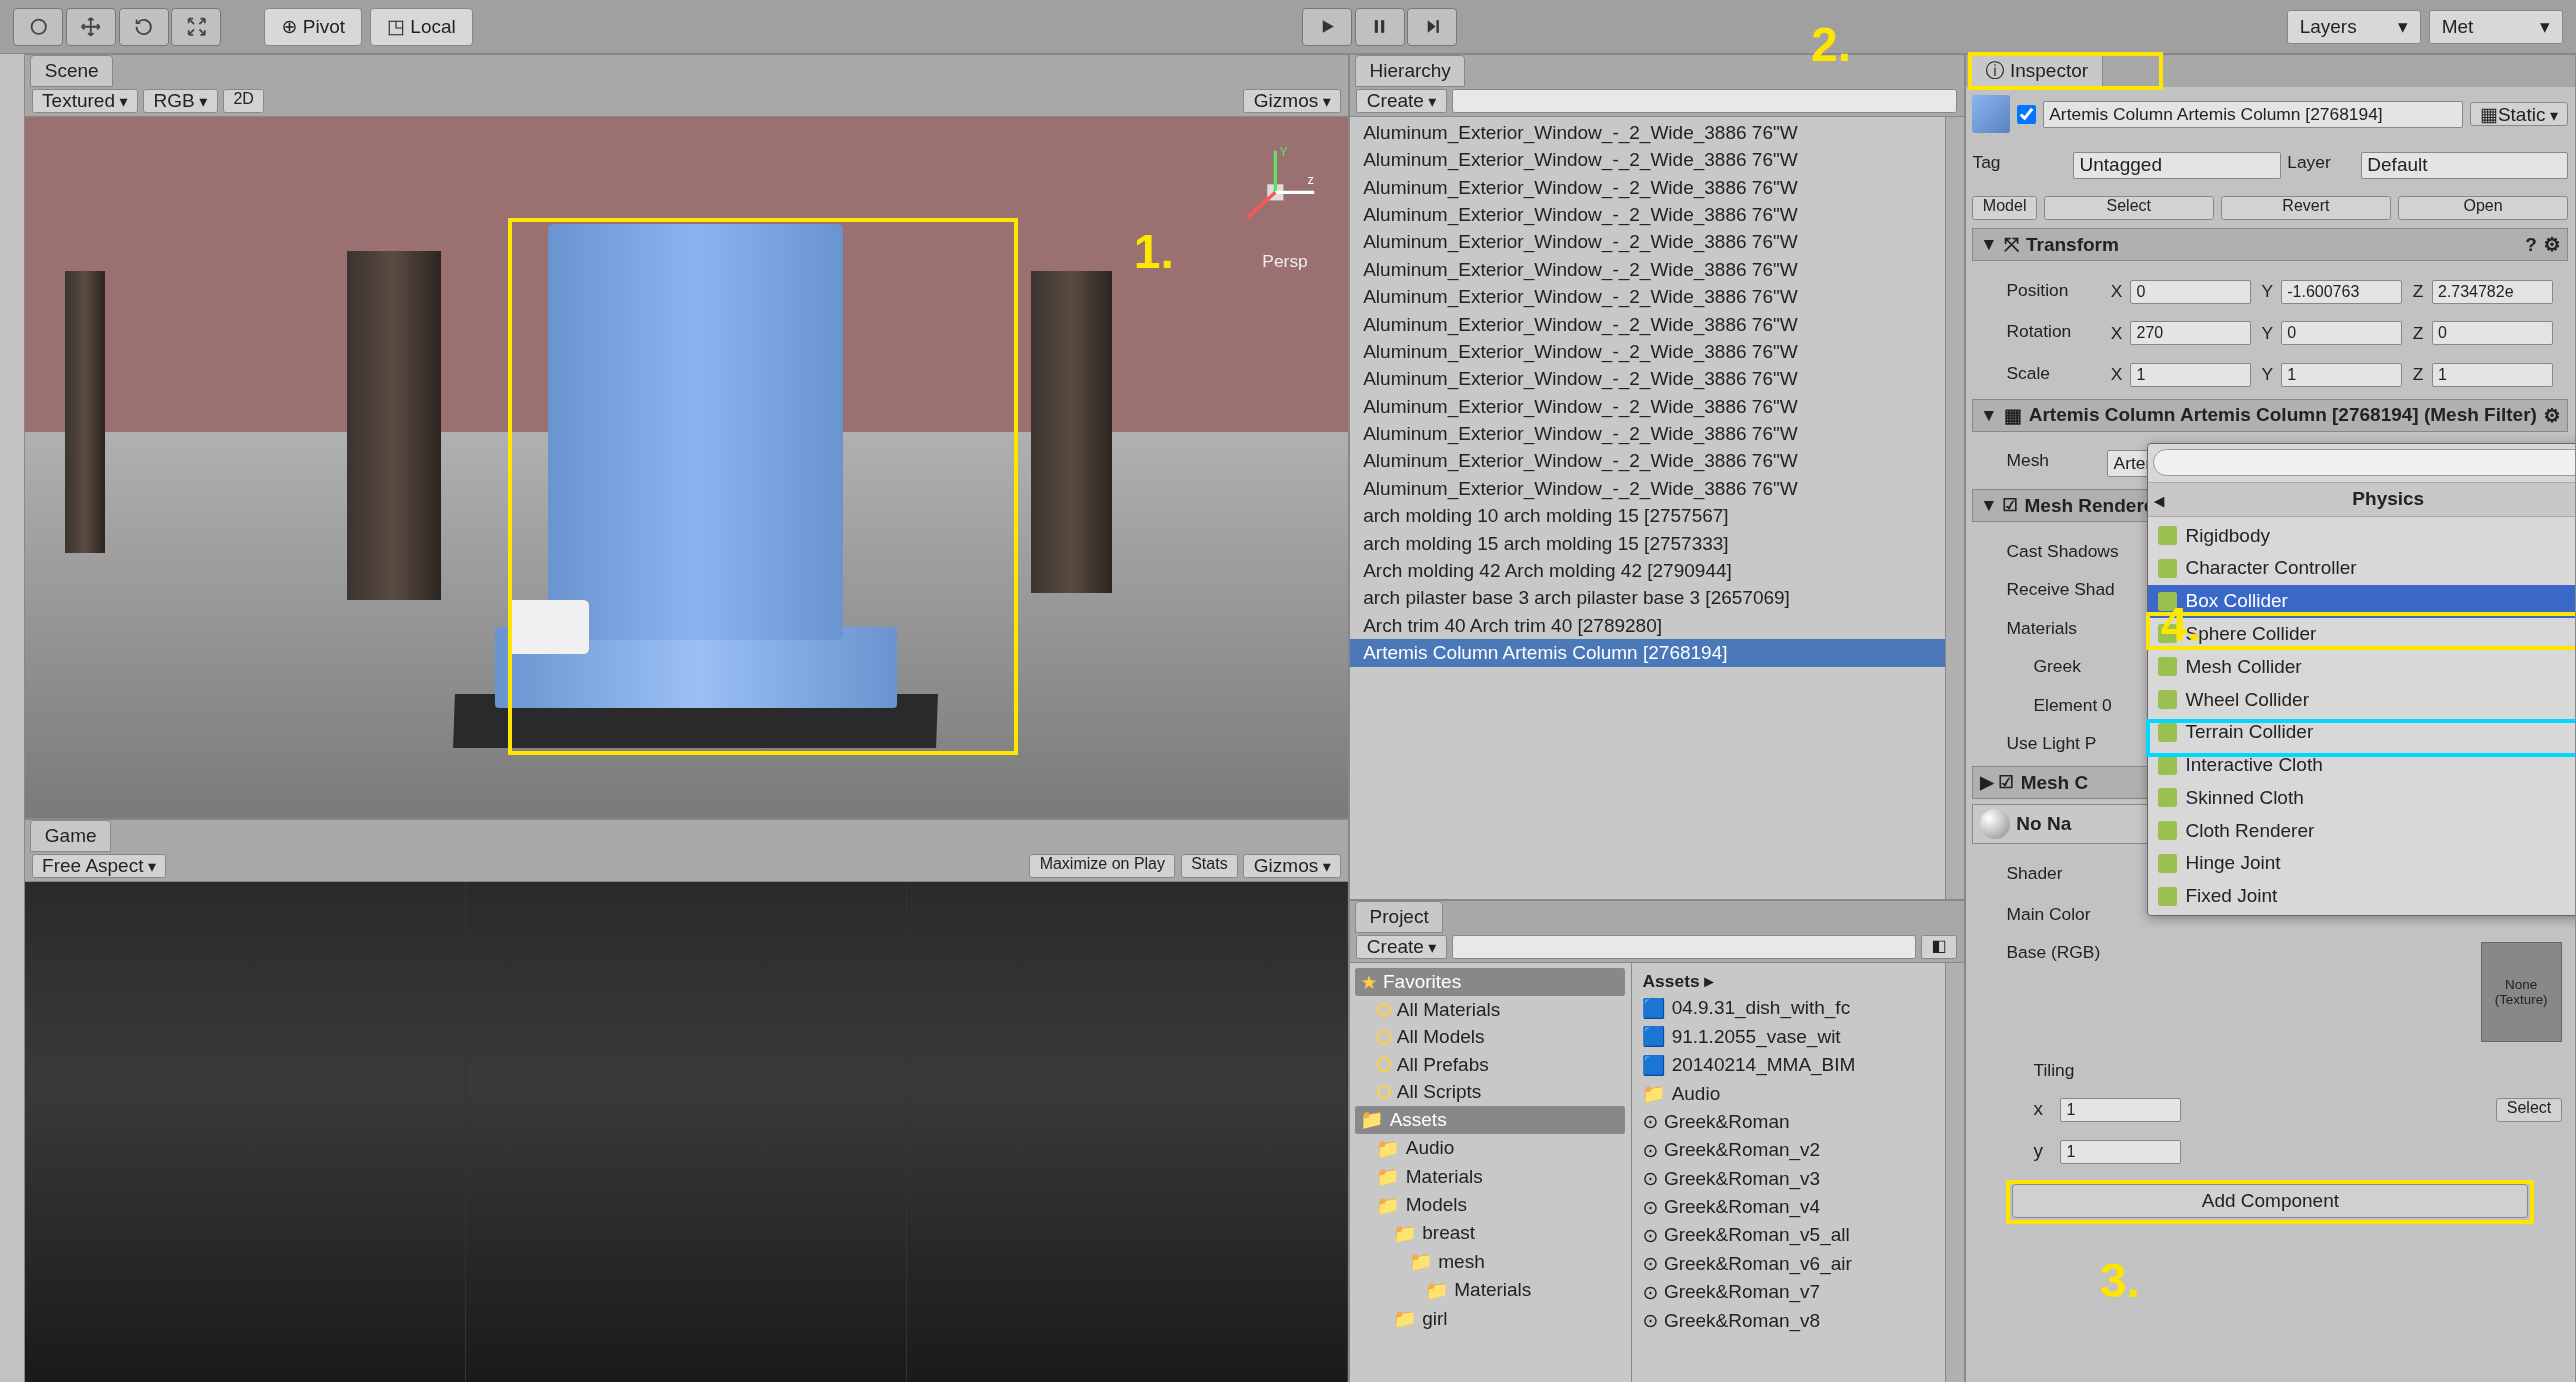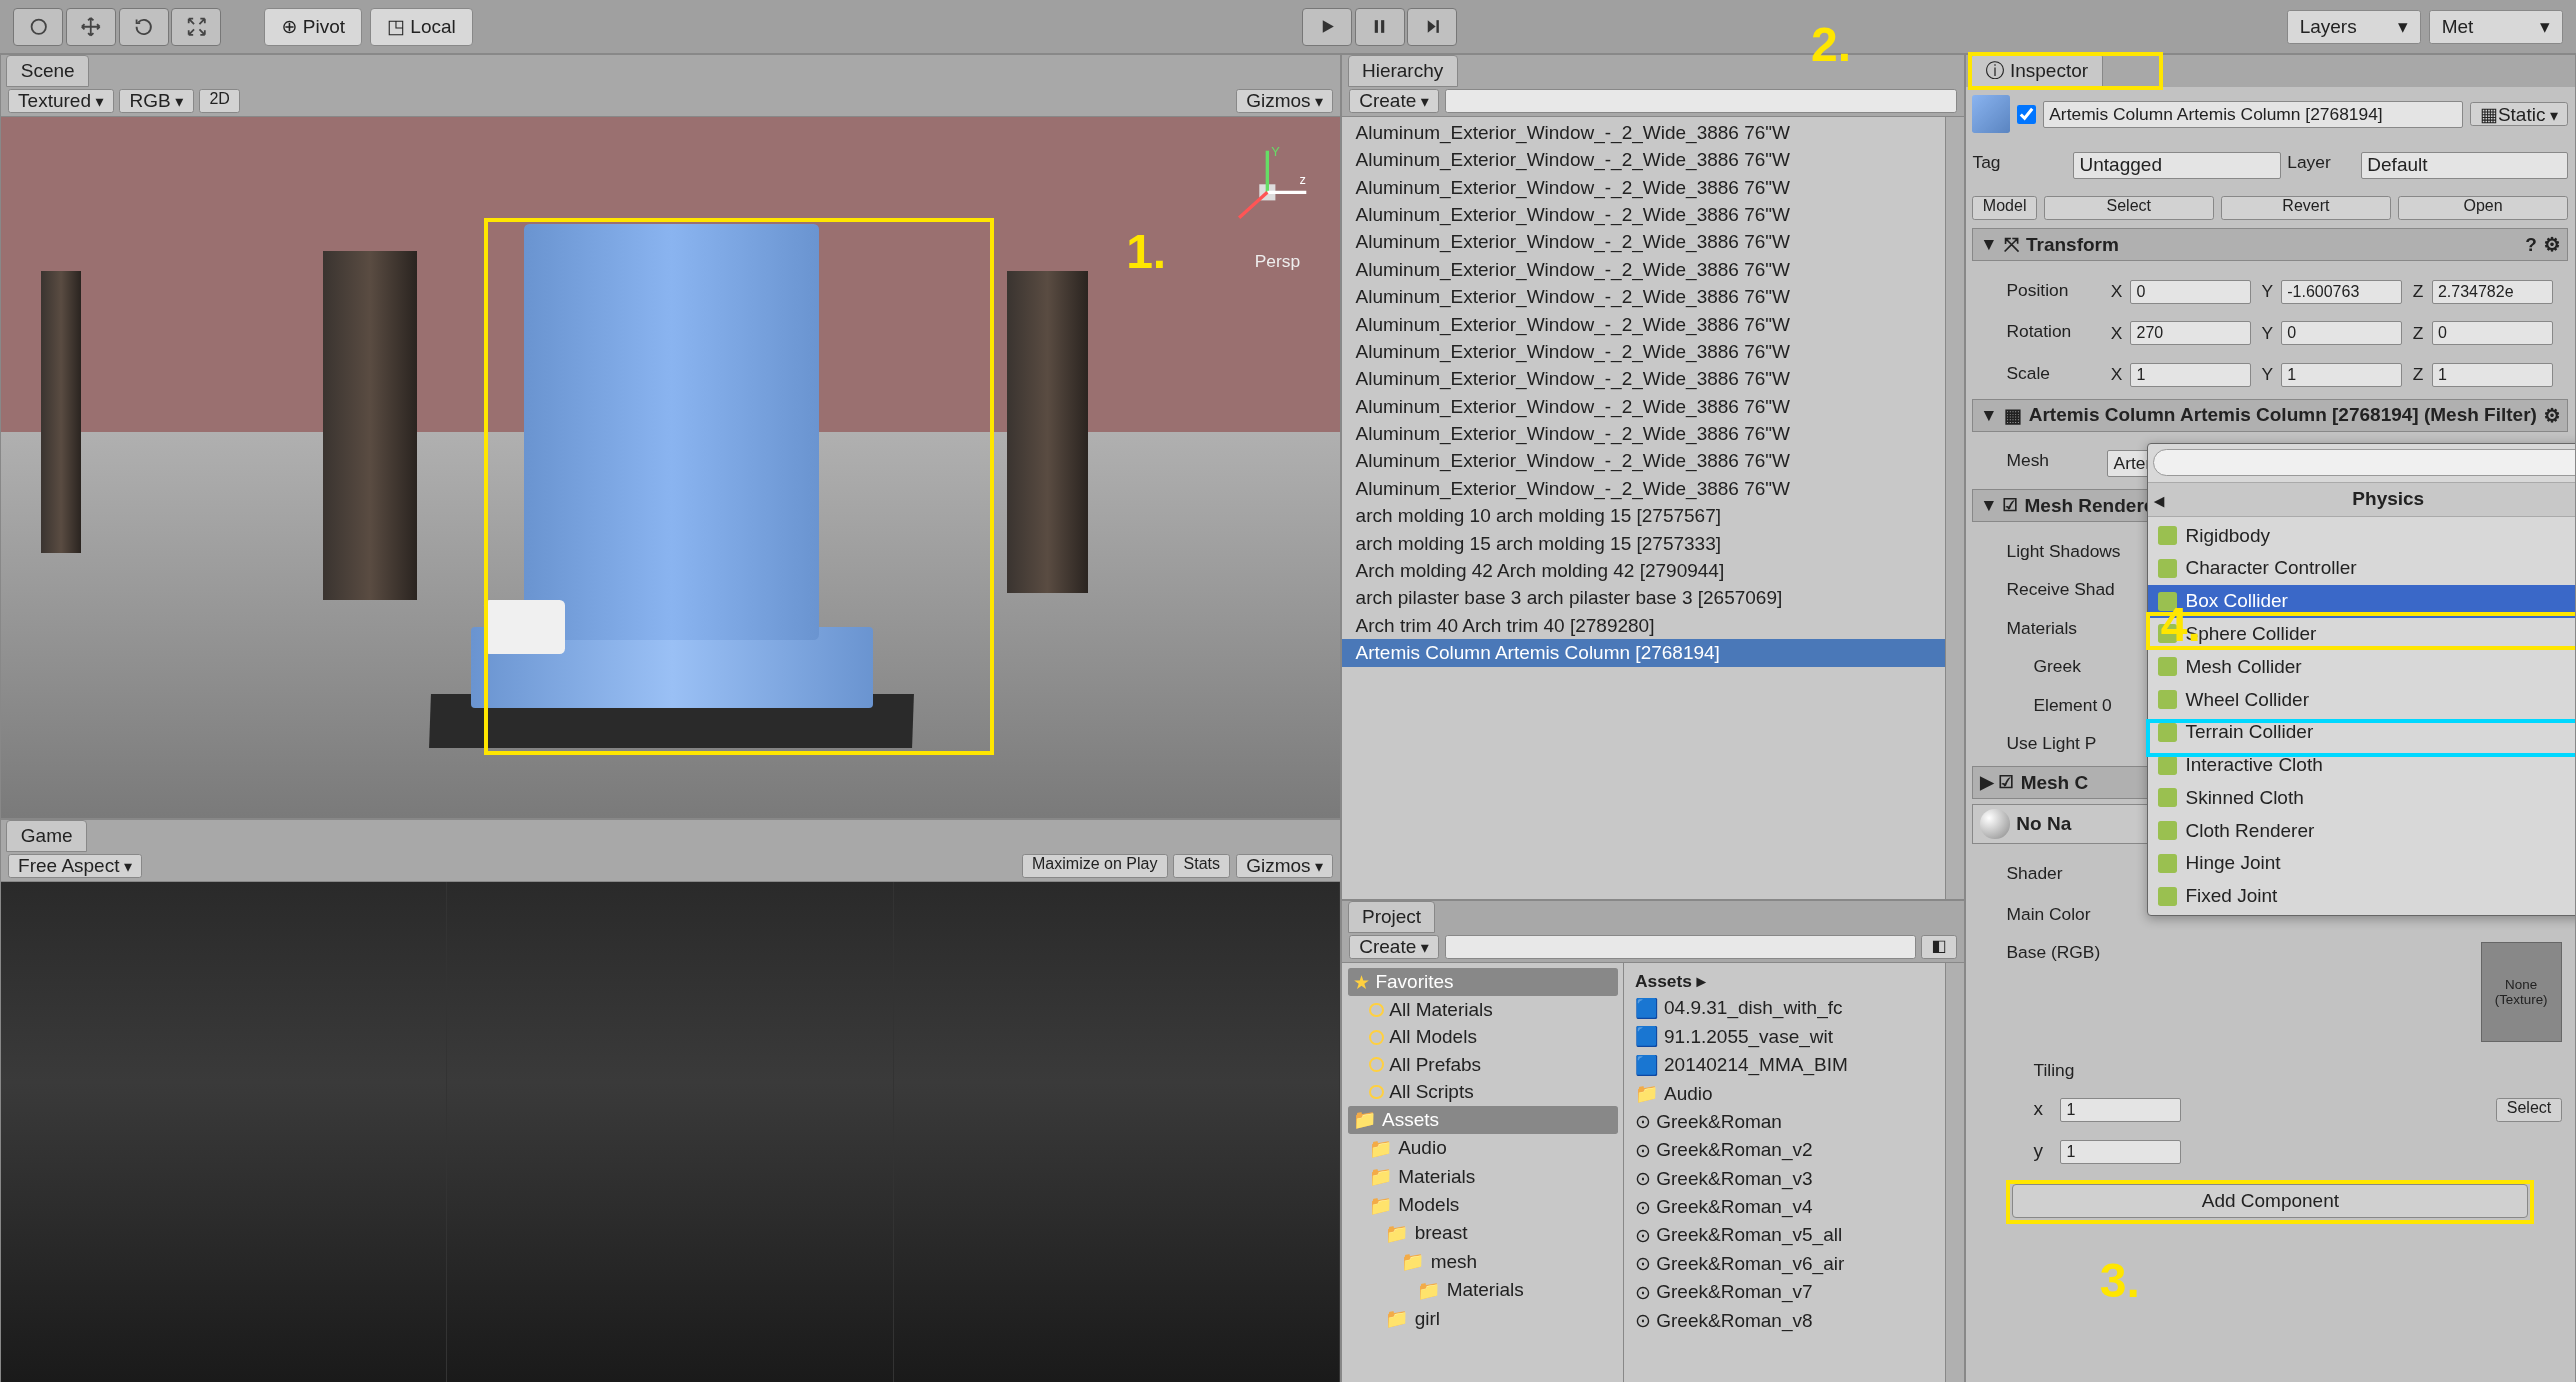--- a/index.html
+++ b/index.html
@@ -7,21 +7,21 @@
 
 .topbar { height: 54px; display: flex; align-items: center; padding: 0 13.4px; gap: 8px; background: #a0a0a0; border-bottom: 1.3px solid #888; }
 .tool-group { display: flex; gap: 2.7px; }
 .tool-btn { width: 50px; height: 38px; background: #c0c0c0; border: 0.7px solid #777; border-radius: 4px; display: flex; align-items: center; justify-content: center; cursor: pointer; }
 .pill-btn { height: 38px; padding: 0 16px; background: #d8d8d8; border: 0.7px solid #888; border-radius: 4px; display: flex; align-items: center; gap: 5.4px; cursor: pointer; }
 .spacer { flex: 1; }
 .play-group { display: flex; gap: 2.7px; }
 .dropdown-btn { height: 34px; padding: 0 12px; min-width: 134px; background: #d8d8d8; border: 0.7px solid #888; border-radius: 2.7px; display: flex; align-items: center; justify-content: space-between; cursor: pointer; }
 
 .main { display: flex; height: calc(100% - 54px); }
-.left-col { width: 1342px; display: flex; flex-direction: column; }
+.left-col { width: 1342px; display: flex; flex-direction: column; margin-left: 24px; }
 .mid-col { width: 624px; display: flex; flex-direction: column; }
 .right-col { flex: 1; display: flex; flex-direction: column; }
 
 .panel { background: #c2c2c2; border: 0.7px solid #888; display: flex; flex-direction: column; }
 .panel-tab { display: flex; align-items: center; background: #a8a8a8; height: 32px; }
 .tab { padding: 4px 13.4px; background: #c8c8c8; border: 0.7px solid #888; border-radius: 4px 4px 0 0; margin-left: 5.4px; display: flex; align-items: center; gap: 5.4px; }
 .panel-toolbar { display: flex; align-items: center; height: 29.5px; padding: 2.7px 6.7px; gap: 5.4px; background: #a8a8a8; border-bottom: 0.7px solid #888; }
 .mini-btn { height: 24px; padding: 0 9.4px; background: #d2d2d2; border: 0.7px solid #888; border-radius: 2.7px; font-size: 16px; cursor: pointer; }
 
 .scene-view { flex: 1; background: #8c8c8c; position: relative; overflow: hidden; }
@@ -466,21 +466,21 @@
         <div class="comp-body">
           <div class="row">
               <span class="lbl">Mesh</span>
               <div class="text-field">Artemis Column Artemis Column [276</div>
             </div>
         </div>
 
         <div class="comp-header">▼ ☑ <span>Mesh Renderer</span><div style="flex:1"></div><span>⚙</span></div>
         <div class="comp-body">
           <div class="row">
-              <span class="lbl">Light Shadows</span>
+              <span class="lbl">Cast Shadows</span>
             </div>
           <div class="row">
               <span class="lbl">Receive Shad</span>
             </div>
           <div class="row">
               <span class="lbl">Materials</span>
             </div>
           <div class="row" style="padding-left:27px">
               <span class="lbl">Greek</span>
             </div>

